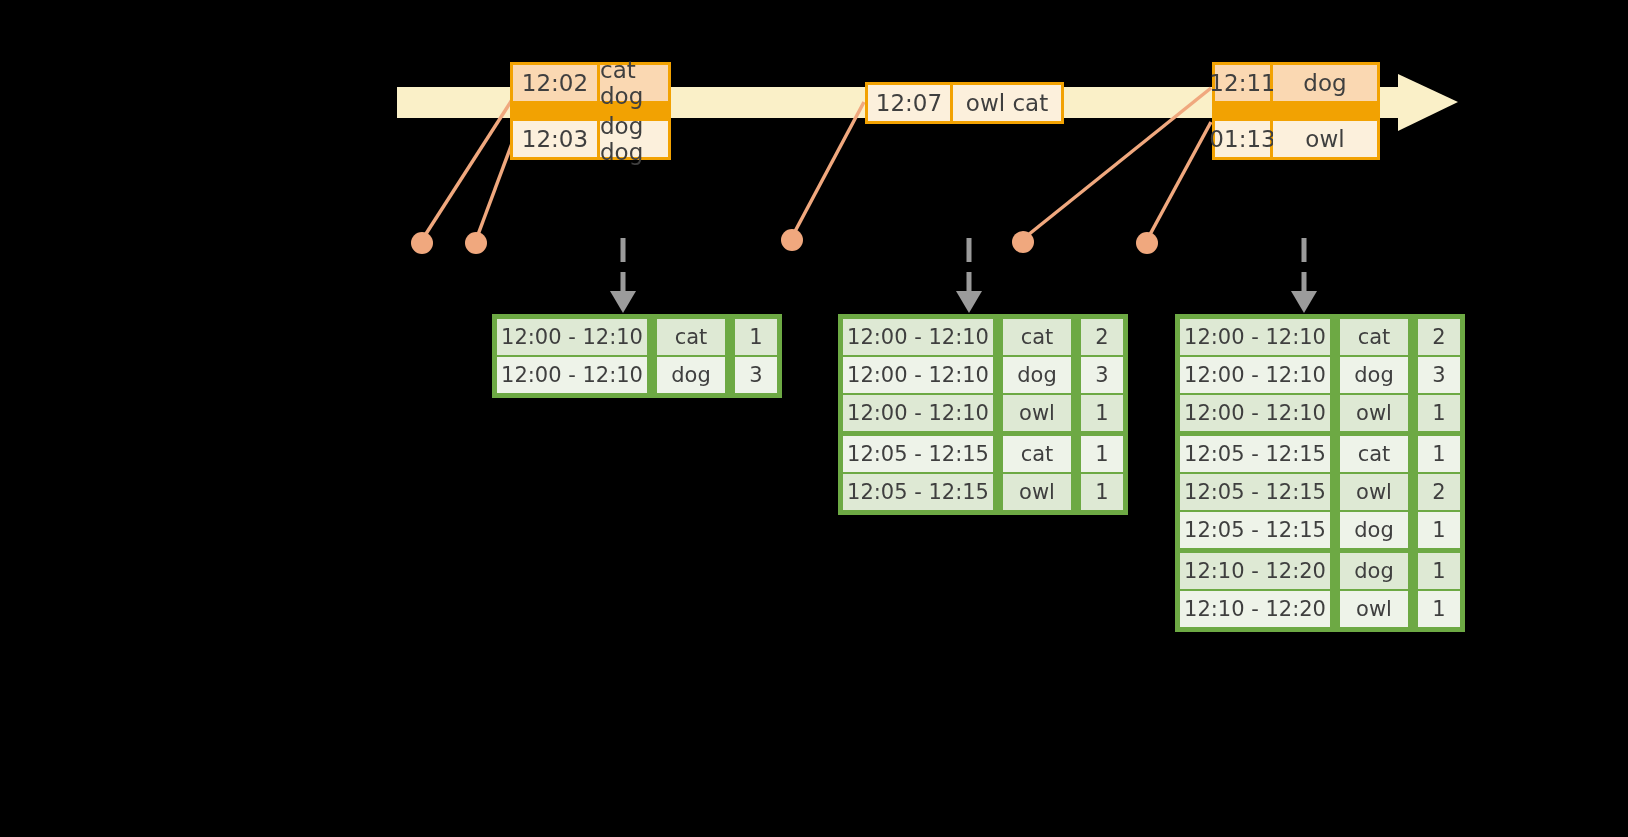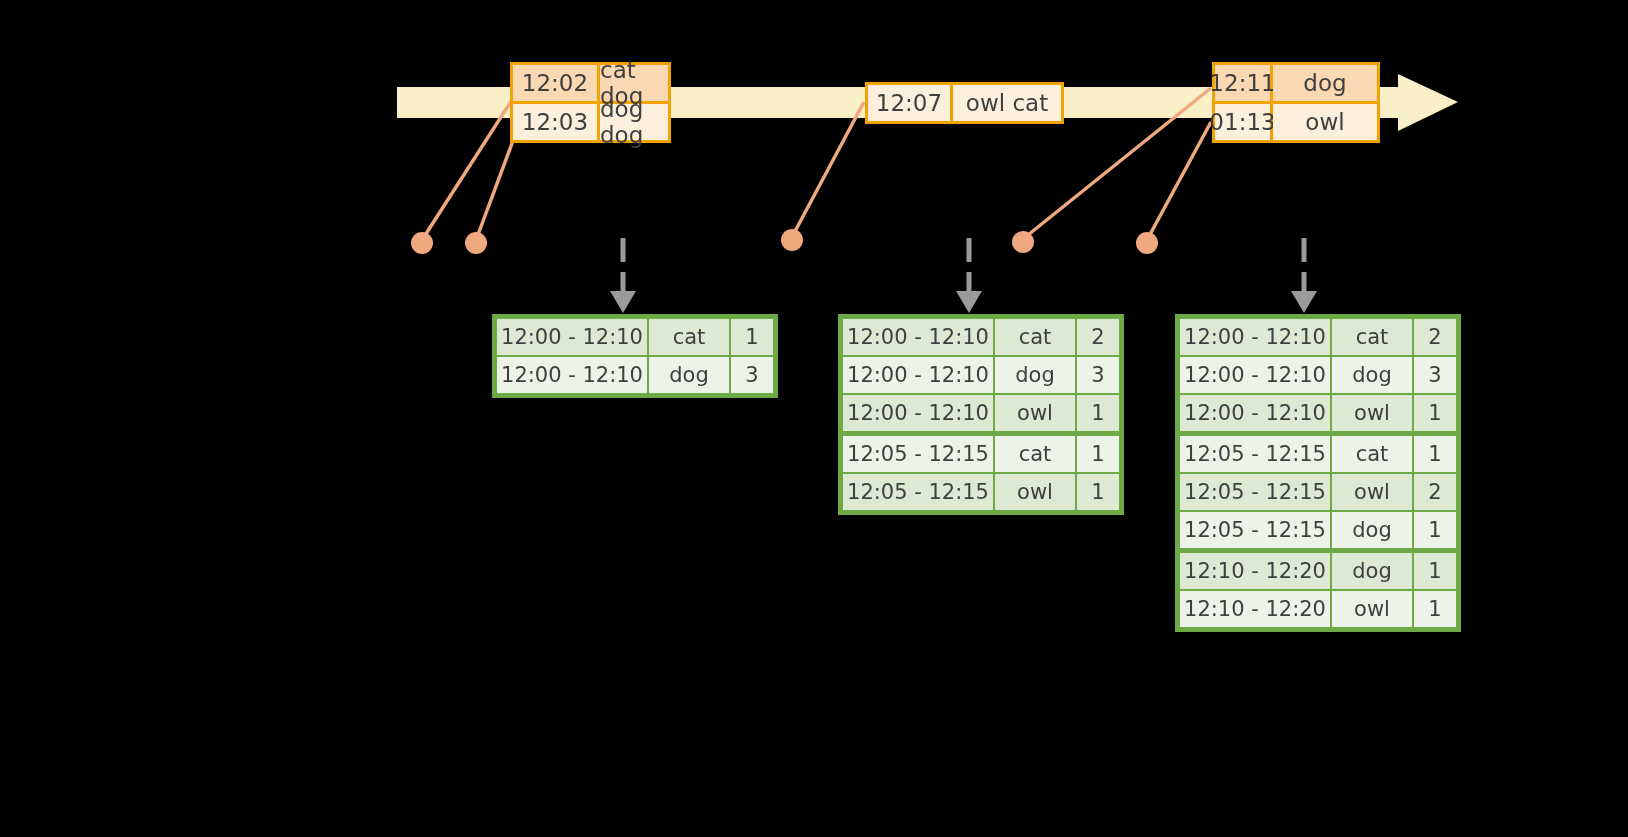--- a/index.html
+++ b/index.html
@@ -7,41 +7,41 @@
     position:relative;width:1628px;height:837px;overflow:hidden;
     background:var(--background,#000);
     font-family:"DejaVu Sans","Liberation Sans",sans-serif;
     color:var(--text,#3f3f3f);
   }
   svg.layer{position:absolute;left:0;top:0;}
 
   
   .etable{position:absolute;background:var(--event-border,#F2A202);padding:3px;display:flex;flex-direction:column;}
   .etable .row{display:flex;gap:3px;}
-  .etable .row + .row{margin-top:3px;}
+  .etable .row + .row{margin-top:20px;}
   .etable .cell{height:36px;display:flex;align-items:center;justify-content:center;font-size:23px;}
   .etable .dark  .cell{background:var(--event-row-dark,#FAD8B2);}
   .etable .light .cell{background:var(--event-row-light,#FCF0DC);}
   #et1 .c0{width:84px}#et1 .c1{width:68px}
   #et2 .c0{width:82px}#et2 .c1{width:108px}
   #et3 .c0{width:55px}#et3 .c1{width:104px}
   #et1{left:510px;top:62px}
   #et2{left:865px;top:82px}
   #et3{left:1212px;top:62px}
 
   
   .rtable{position:absolute;background:var(--result-border,#6DA944);padding:5px;display:flex;flex-direction:column;}
-  .rtable .row{display:flex;gap:2px;}
+  .rtable .row{display:flex;gap:10px;}
   .rtable .row + .row{margin-top:2px;}
   .rtable .row.group-start{margin-top:5px;}
   .rtable .cell{height:36px;display:flex;align-items:center;justify-content:center;font-size:21px;}
   .rtable .dark  .cell{background:var(--result-row-dark,#DEE9D4);}
   .rtable .light .cell{background:var(--result-row-light,#EEF3E9);}
   .rtable .c0{width:150px}
-  .rtable .c1{width:80px}
+  .rtable .c1{width:68px}
   .rtable .c2{width:42px}
   #rt1{left:492px;top:314px}
   #rt2{left:838px;top:314px}
   #rt3{left:1175px;top:314px}
 </style>
 </head>
 <body>
 
 <div class="canvas">
 

